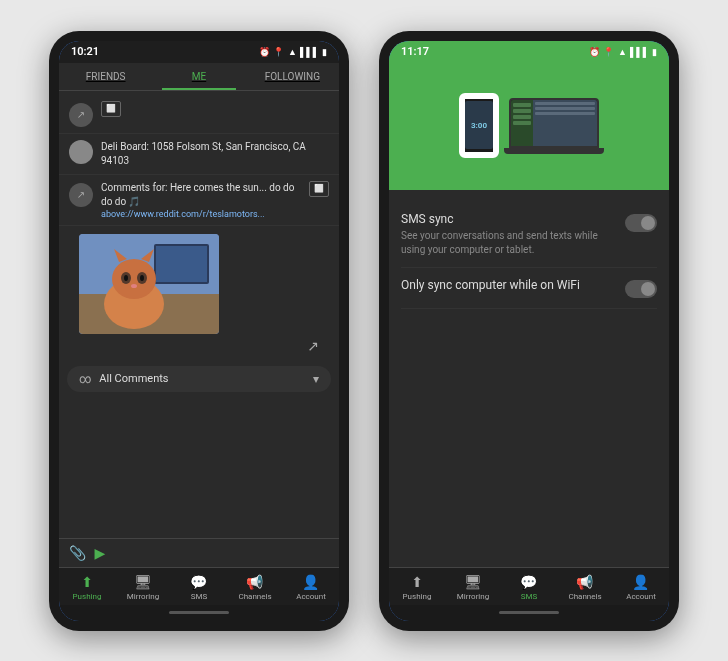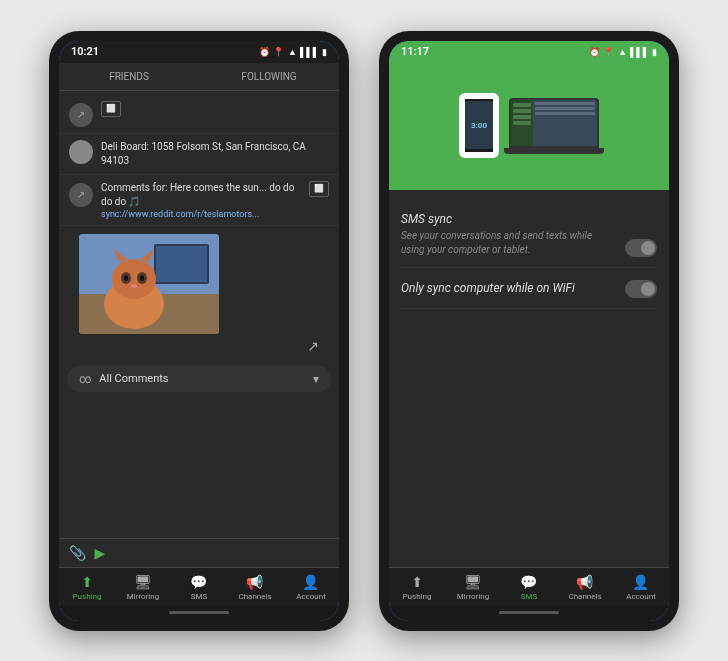--- a/index.html
+++ b/index.html
@@ -60,20 +60,21 @@
     .status-icon {
       color: #fff;
       font-size: 9px;
     }
 
     
     .tabs-bar {
       background: #2a2a2a;
       display: flex;
       border-bottom: 1px solid #444;
+      text-decoration: underline;
     }
 
     .tab {
       flex: 1;
       text-align: center;
       padding: 8px 4px;
       font-size: 10px;
       color: #aaa;
       cursor: pointer;
       position: relative;
@@ -376,26 +377,25 @@
     }
 
     .sms-settings {
       flex: 1;
       background: #2a2a2a;
       padding: 12px;
     }
 
     .setting-row {
       display: flex;
-      align-items: flex-end;
+      align-items: flex-start;
       justify-content: space-between;
       padding: 10px 0;
       border-bottom: 1px solid #333;
       gap: 10px;
-      font-style: italic;
     }
 
     .setting-info {
       flex: 1;
     }
 
     .setting-title {
       color: #ddd;
       font-size: 12px;
       margin-bottom: 3px;
@@ -441,20 +441,23 @@
         <span class="status-icon">▲</span>
         <span class="status-icon">▌▌▌</span>
         <span class="status-icon">▮</span>
       </div>
     </div>
 
     <div class="tabs-bar">
       <div class="tab">
         <span>FRIENDS</span>
       </div>
+      <div class="tab active">
+        <span>ME</span>
+      </div>
       <div class="tab">
         <span>FOLLOWING</span>
       </div>
     </div>
 
     <div class="messages-list">
 
       <div class="message-item">
         <div class="message-icon">
           <span style="color:#aaa;font-size:10px;">↗</span>
@@ -470,21 +473,21 @@
           <div class="message-text">Deli Board: 1058 Folsom St, San Francisco, CA 94103</div>
         </div>
       </div>
 
       <div class="message-item">
         <div class="message-icon">
           <span style="color:#aaa;font-size:10px;">↗</span>
         </div>
         <div class="message-content">
           <div class="message-text">Comments for: Here comes the sun... do do do do 🎵</div>
-          <div class="message-link">sync://www.reddit.com/r/teslamotors...</div>
+          <div class="message-link">above://www.reddit.com/r/teslamotors...</div>
         </div>
         <div class="message-device-icon">
           <span style="color:#aaa;font-size:8px;">⬜</span>
         </div>
       </div>
 
       <div style="padding:4px 10px;">
         <div class="cat-image">
           <div class="cat-image-inner">
 

